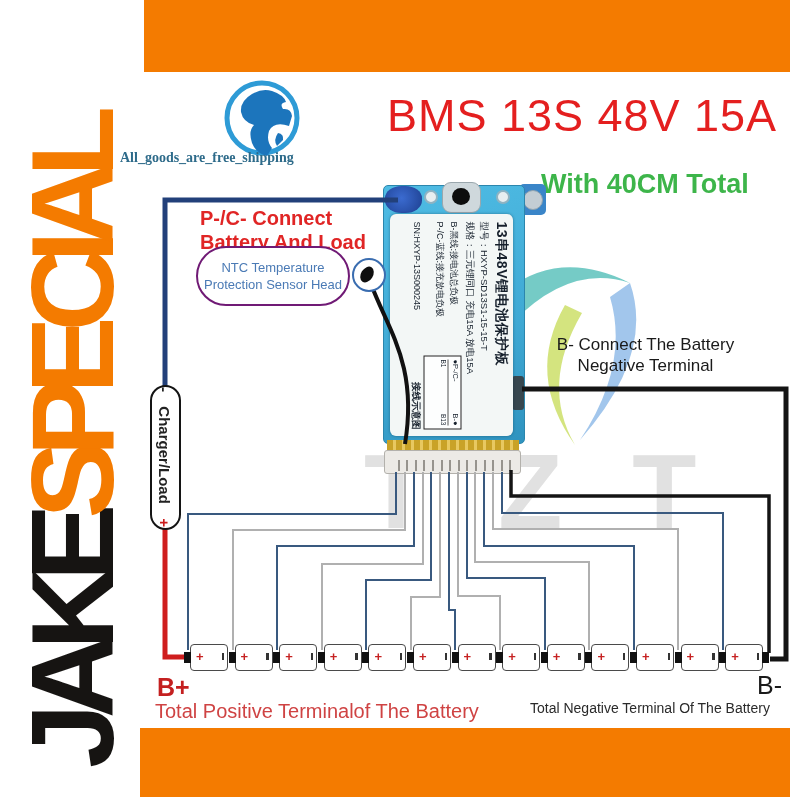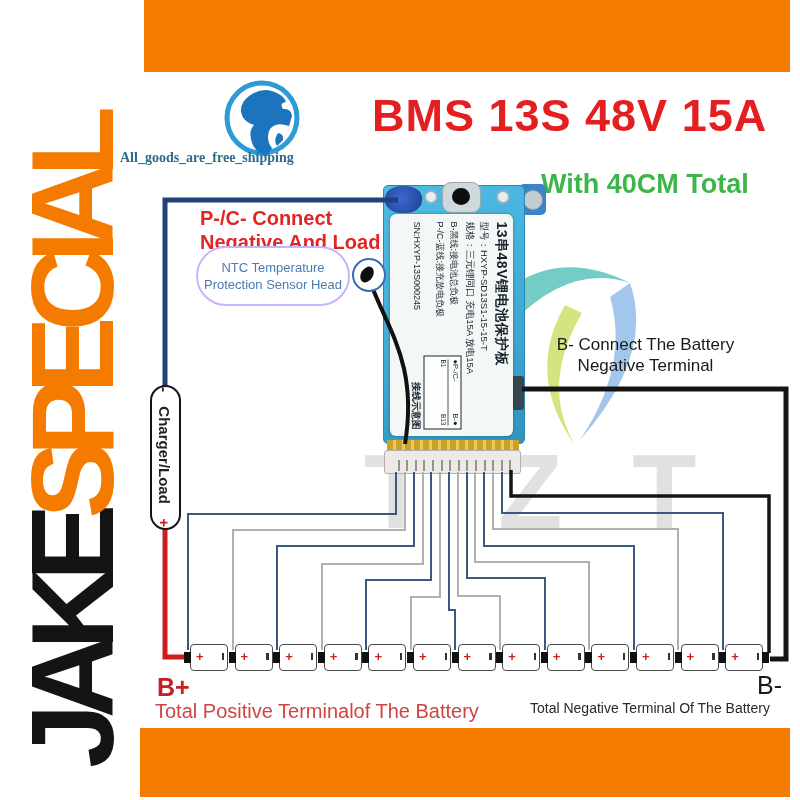--- a/index.html
+++ b/index.html
@@ -15,22 +15,22 @@
   #brand{left:2px;top:768px;width:746px;height:142px;transform:rotate(-90deg);
          transform-origin:top left;font-weight:bold;font-size:116px;letter-spacing:-15px;
          line-height:142px;white-space:nowrap;}
   #brand .jake{color:#161412;}
   #brand .special{color:#f47b00;}
 
   
   #globe{left:222px;top:78px;width:80px;height:80px;}
   #shipping{left:120px;top:150px;width:262px;text-align:left;
             font-family:"Liberation Serif",serif;font-weight:bold;font-size:14px;color:#2e6b8a;}
-  #main-title{left:372px;top:90px;width:420px;font-weight:bold;font-size:45px;
-              letter-spacing:1px;color:#e41f1f;white-space:nowrap;}
+  #main-title{left:372px;top:90px;width:420px;font-weight:normal;font-size:45px;
+              letter-spacing:1px;color:#e41f1f;white-space:nowrap;text-align:center;}
   #subtitle{left:541px;top:169px;width:240px;font-weight:bold;font-size:27px;color:#3db54a;white-space:nowrap;}
 
   
   #tzt{left:352px;top:432px;font-weight:bold;font-size:105px;letter-spacing:70px;
        color:#dcdcdc;opacity:.85;margin-left:12px;}
   #swirl{left:470px;top:235px;width:200px;height:230px;opacity:.85;}
   #tzt-logo{left:519px;top:184px;width:27px;height:31px;background:#3a85c8;border-radius:5px;}
   #tzt-logo .ball{position:absolute;left:4px;top:6px;width:18px;height:18px;border-radius:50%;
                   background:#c3cdd4;border:1px solid #8fa3b0;}
 
@@ -67,21 +67,21 @@
             border-top:1px solid #555;padding-top:1px;}
   #label-bottom{display:flex;justify-content:space-between;margin-top:2px;}
   #label-bottom .sn{font-size:9px;} #label-bottom .cap{font-size:9.5px;font-weight:bold;}
 
   
   #wires{left:0;top:0;width:800px;height:800px;pointer-events:none;}
 
   
   #pc-note{left:200px;top:206px;width:190px;color:#e02525;
            font-weight:bold;font-size:20px;line-height:24px;}
-  #ntc-bubble{left:196px;top:246px;width:154px;height:60px;border:2px solid #c4b5fd;border-radius:30px;
+  #ntc-bubble{left:196px;top:246px;width:154px;height:60px;border:2px solid #701a75;border-radius:30px;
               box-sizing:border-box;display:flex;flex-direction:column;justify-content:center;
               text-align:center;color:#4a7ab5;font-size:13px;line-height:17px;background:#fff;}
   #sensor-circle{left:352px;top:258px;width:34px;height:34px;border:2.5px solid #3a6db0;border-radius:50%;
                  box-sizing:border-box;background:#fff;}
   #sensor-head{left:361px;top:266px;width:12px;height:17px;background:#0f0f0f;border-radius:50%;
                transform:rotate(32deg);}
   #bminus-note{left:538px;top:334px;width:215px;text-align:center;color:#1a1a1a;
                font-size:17px;line-height:21px;}
 
   
@@ -197,21 +197,21 @@
     <path d="M475 472 V562 H589 V650" fill="none" stroke="#b0b0b0" stroke-width="2"></path>
     <path d="M484 472 V546 H634 V650" fill="none" stroke="#39597f" stroke-width="2"></path>
     <path d="M493 472 V529 H678 V650" fill="none" stroke="#b0b0b0" stroke-width="2"></path>
     <path d="M502 472 V513 H723 V650" fill="none" stroke="#39597f" stroke-width="2"></path>
 
     <path d="M371 284 C388 330 418 365 405 444" fill="none" stroke="#111" stroke-width="4"></path>
   </svg>
 
   <div class="abs" id="pc-note">
     <div>P-/C- Connect</div>
-    <div>Negative And Load</div>
+    <div>Battery And Load</div>
   </div>
   <div class="abs" id="ntc-bubble">
     <div>NTC Temperature</div>
     <div>Protection Sensor Head</div>
   </div>
   <div class="abs" id="sensor-circle"></div>
   <div class="abs" id="sensor-head"></div>
   <div class="abs" id="bminus-note">
     <div>B- Connect The Battery</div>
     <div>Negative Terminal</div>

